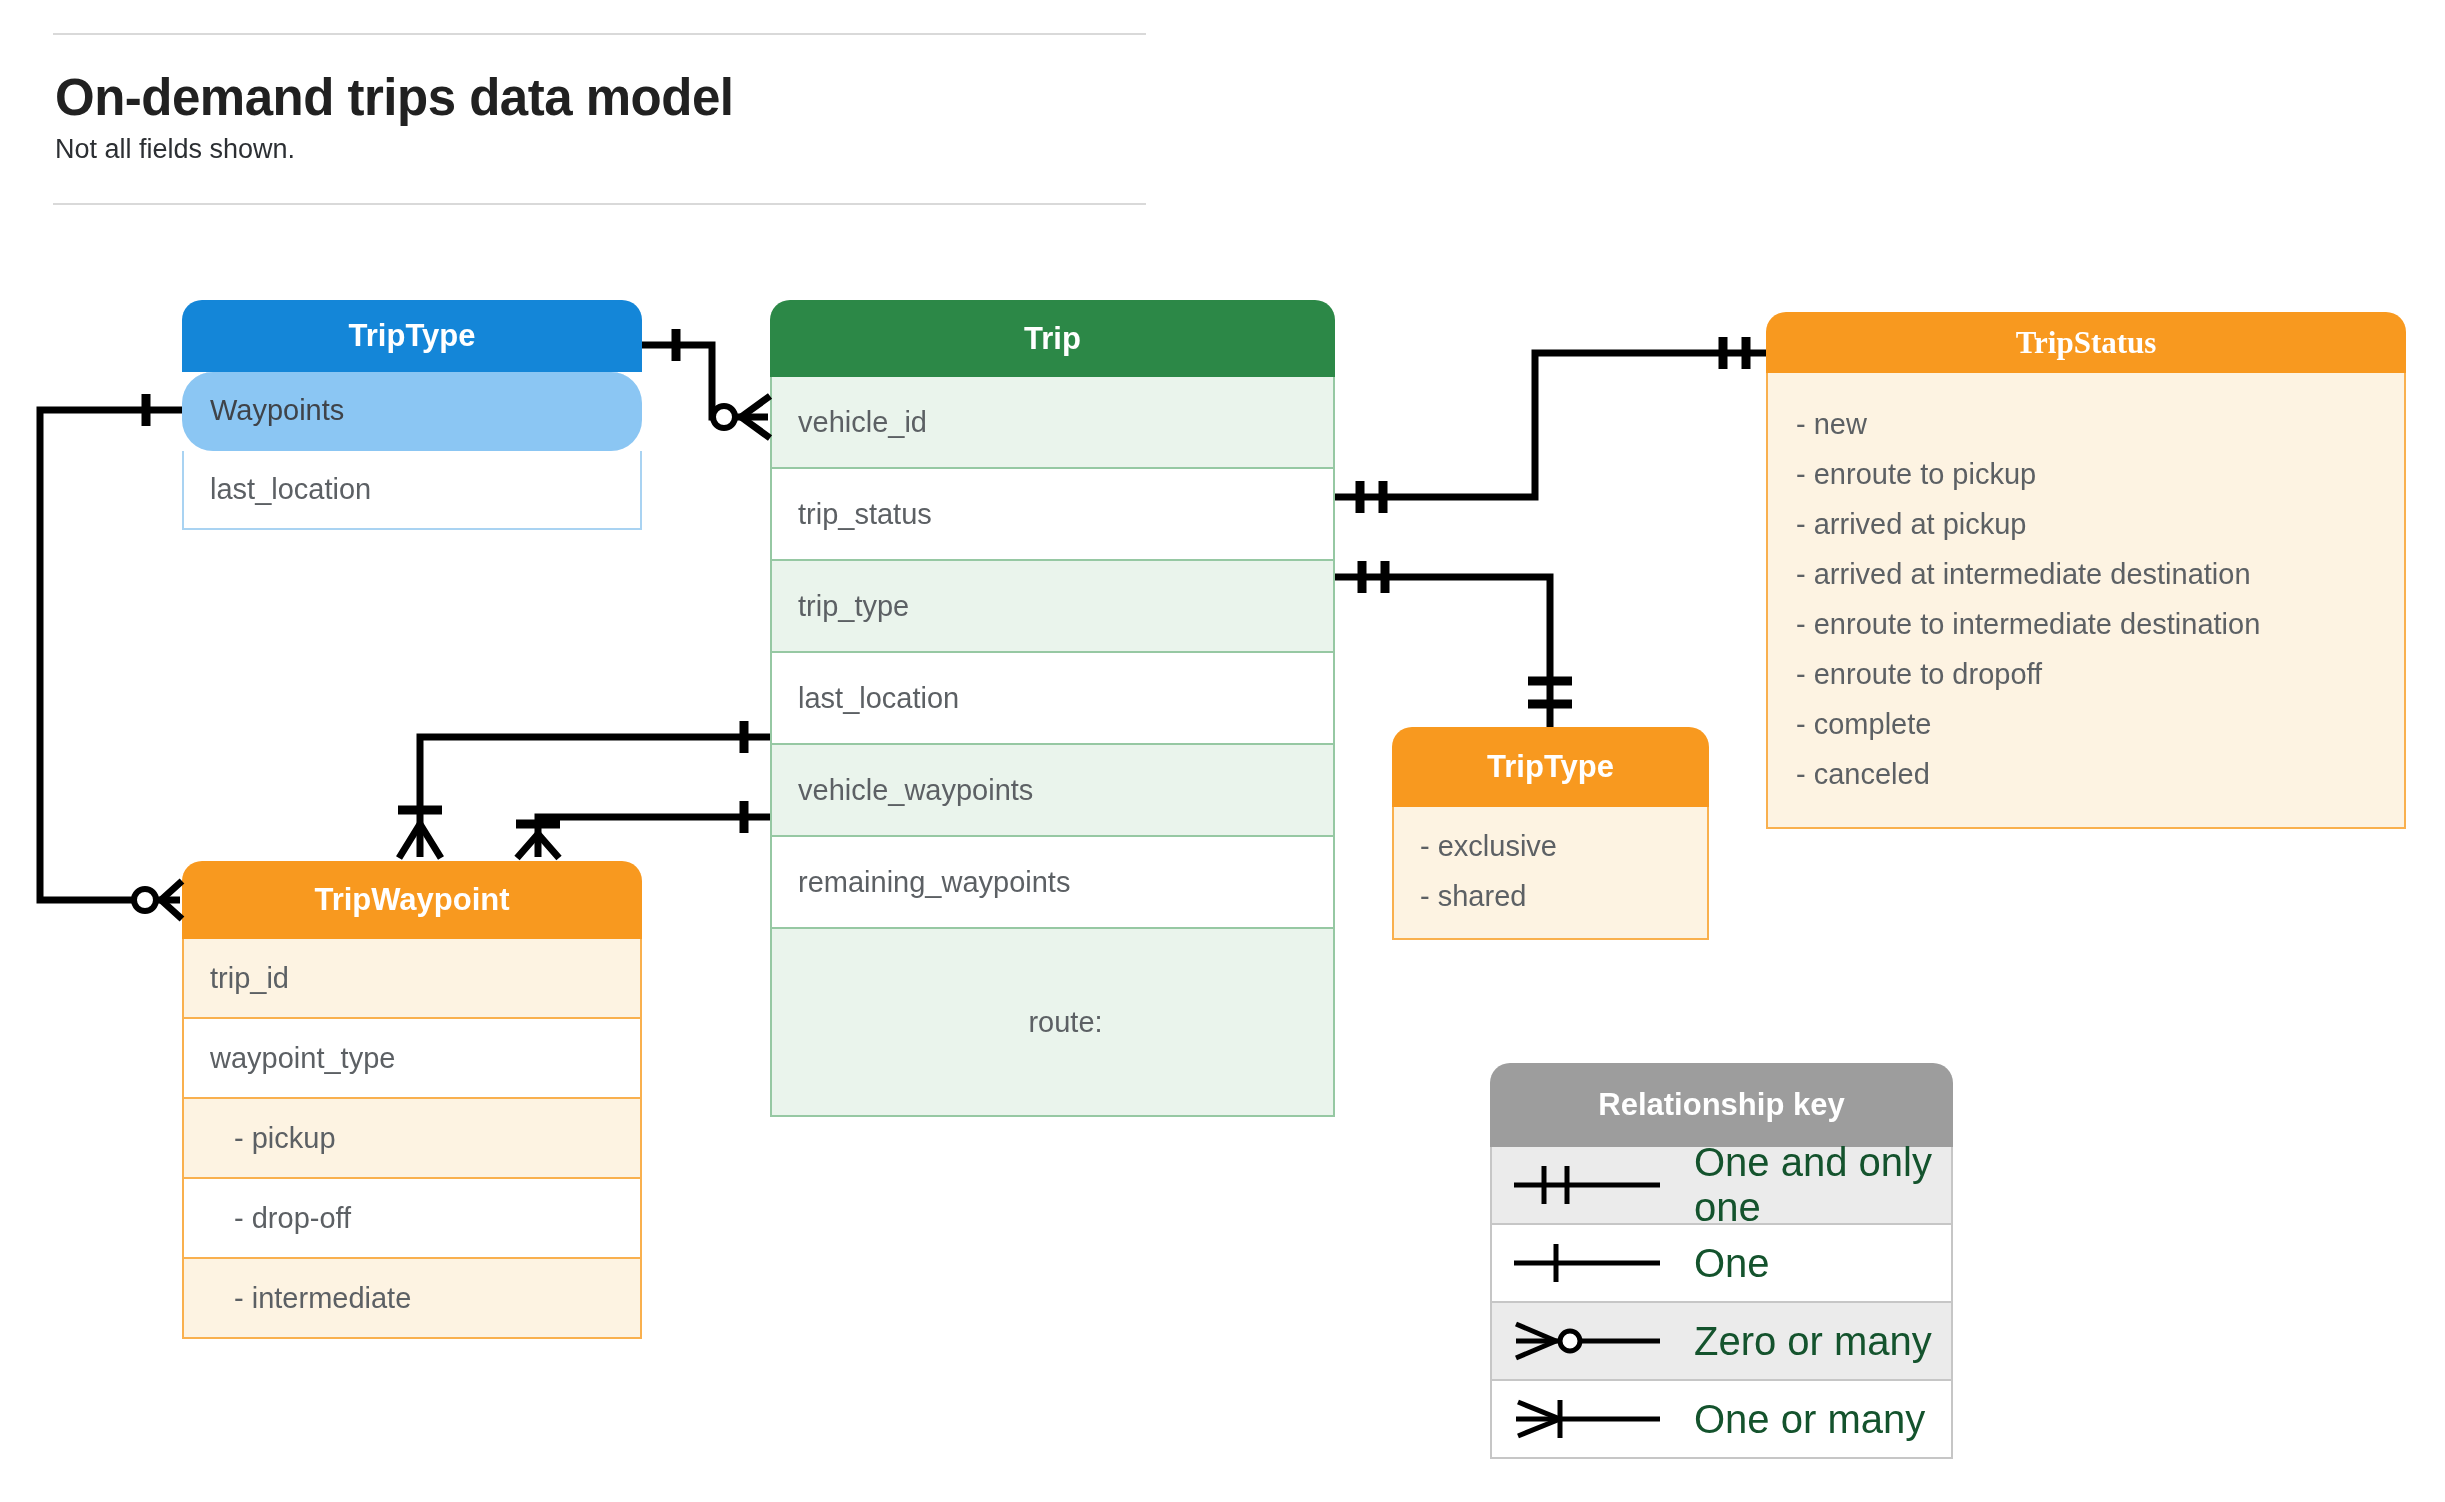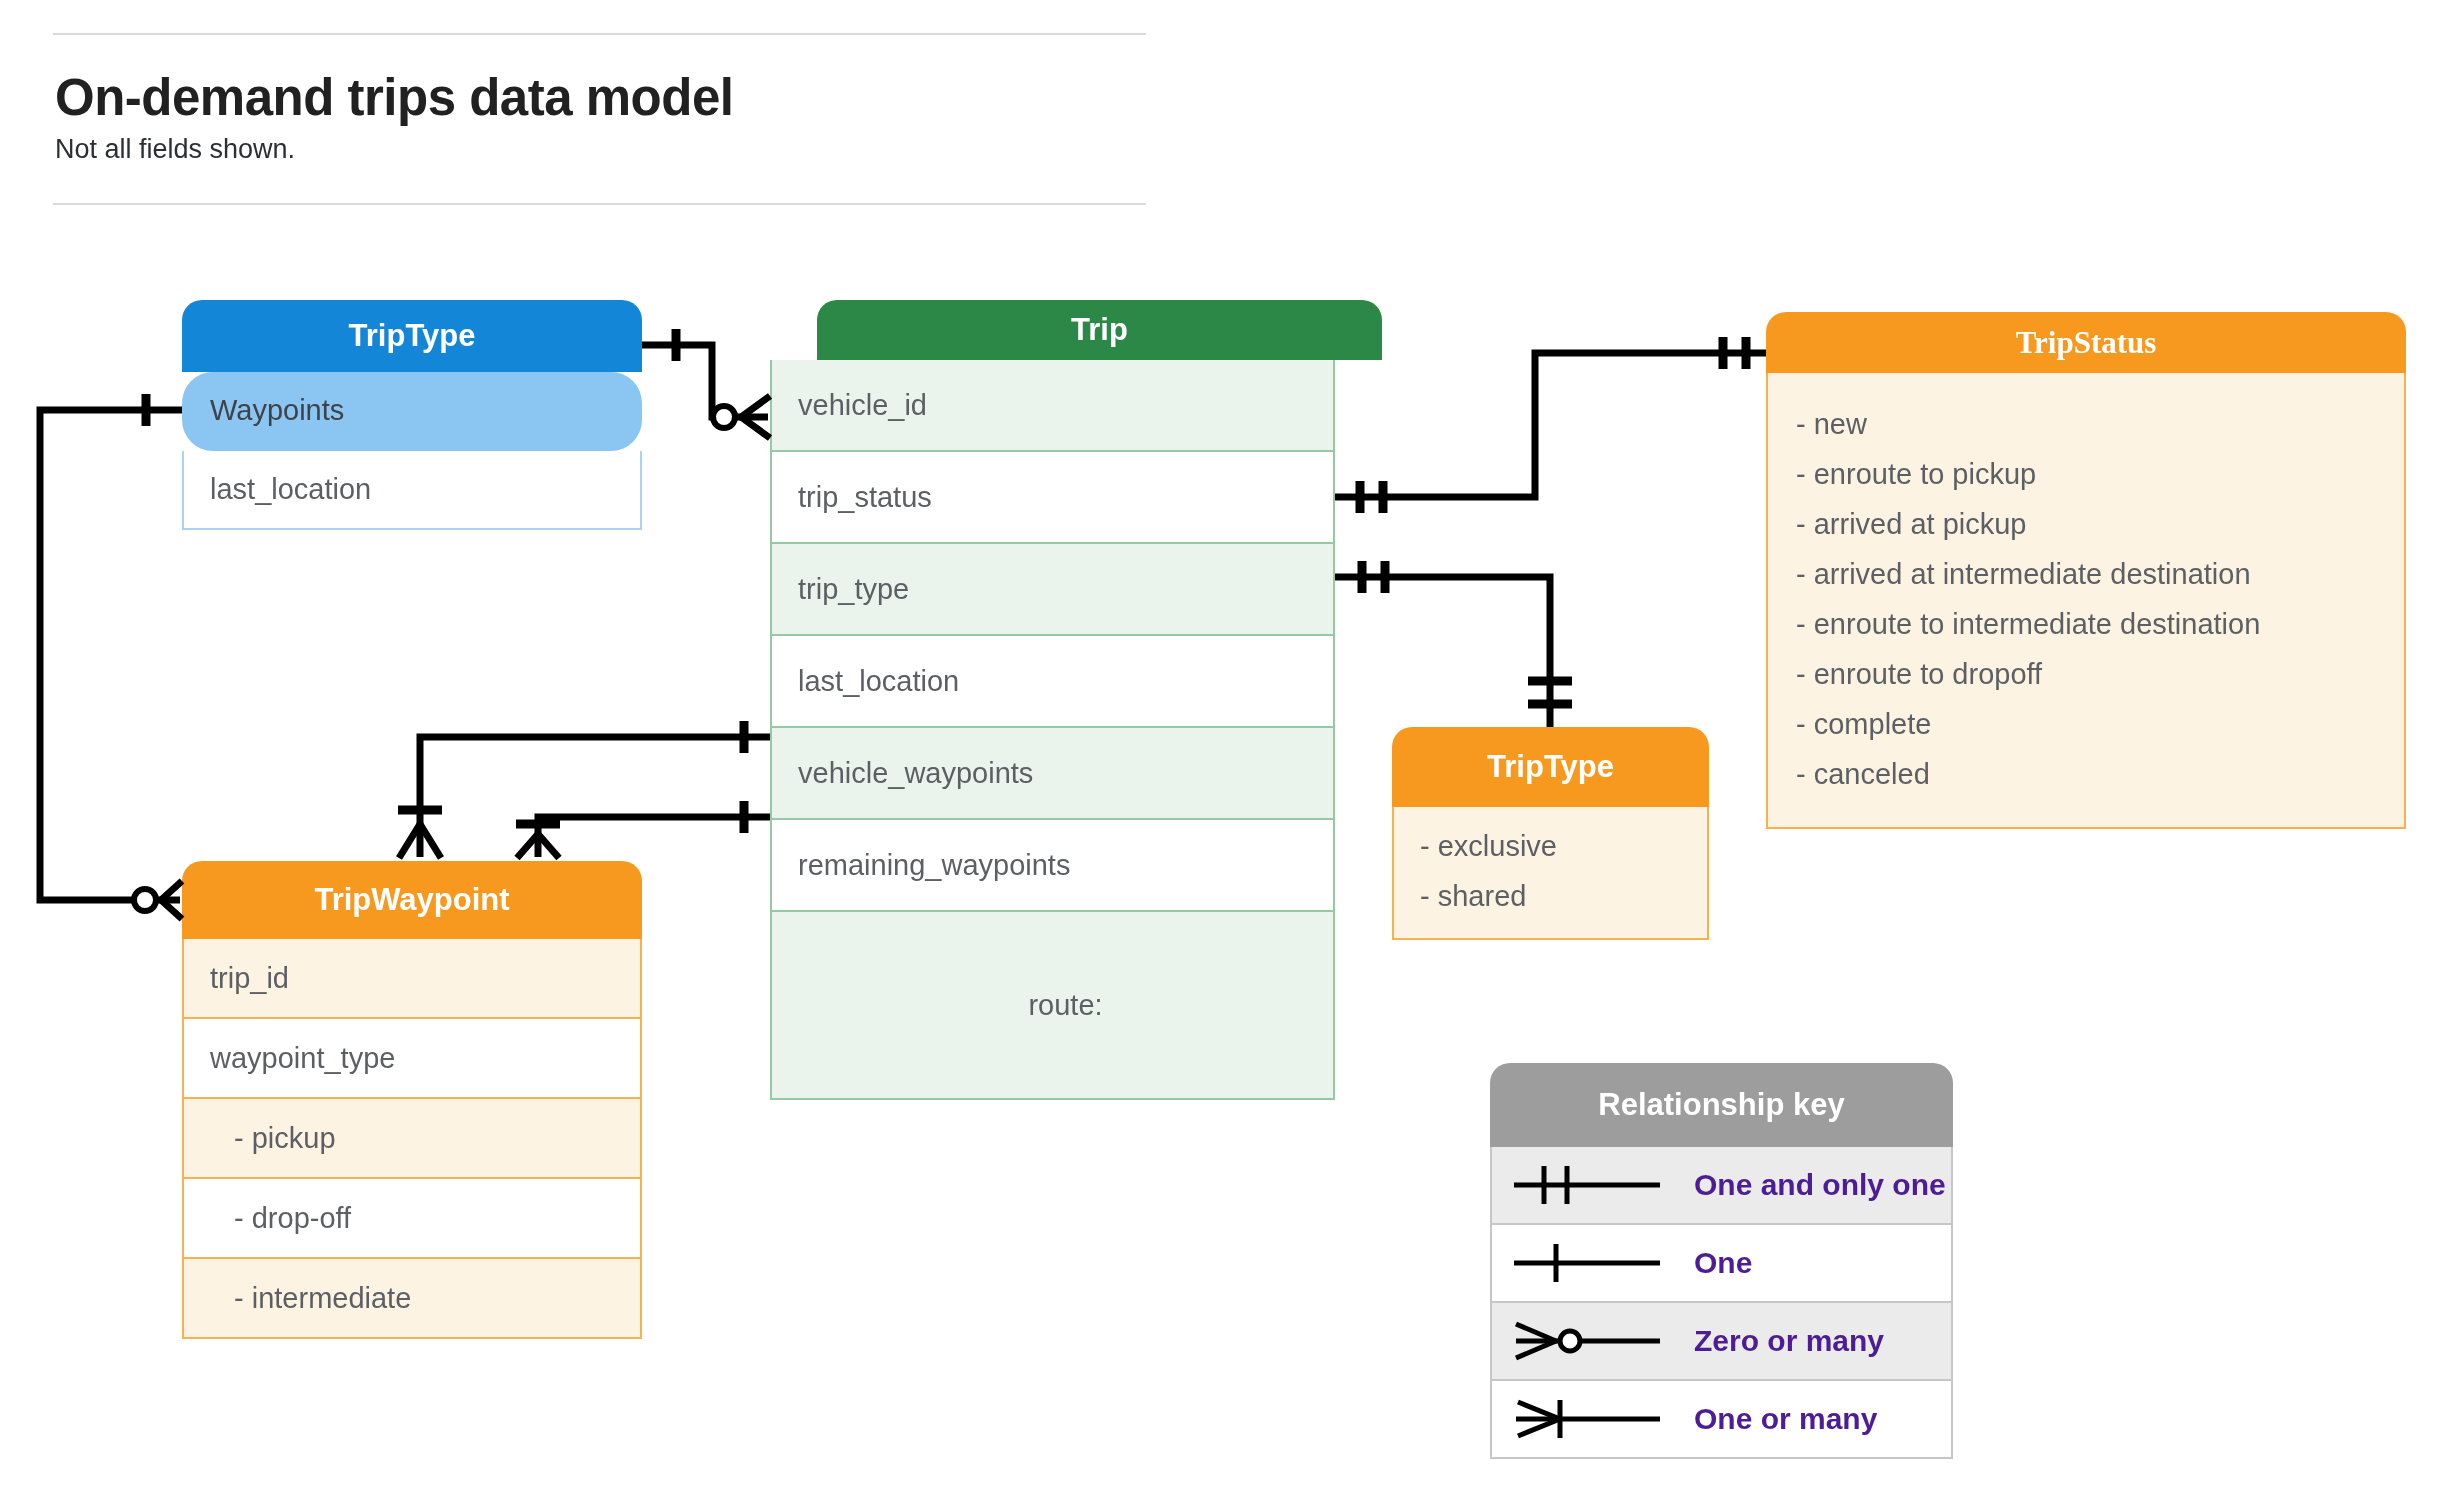--- a/index.html
+++ b/index.html
@@ -28,21 +28,21 @@
     display:flex;align-items:center;padding-left:26px;background:#fff;
   }
   .indent{padding-left:50px;}
   
   .vehicle{left:182px;top:300px;width:460px;}
   .vehicle .ent-header{height:72px;background:var(--blue);}
   .vehicle .ent-row{height:79px;border:2px solid var(--blue-border);border-top:none;}
   .vehicle .row-tint{background:var(--blue-light);border-color:var(--blue-light);color:var(--text-dark);border-radius:31px;}
   
   .trip{left:770px;top:300px;width:565px;}
-  .trip .ent-header{height:60px;background:var(--green);margin-left:47px;}
+  .trip .ent-header{height:77px;background:var(--green);}
   .trip .ent-row{height:92px;border:2px solid var(--green-border);border-top:none;}
   .trip .row-tint{background:var(--green-light);}
   .trip .row-route{height:188px;flex-direction:column;align-items:center;justify-content:center;line-height:56px;}
   
   .orange-ent .ent-header{background:var(--orange);}
   .tripwaypoint{left:182px;top:861px;width:460px;border-radius:19px;}
   .tripwaypoint .ent-header{height:78px;}
   .tripwaypoint .ent-row{height:80px;border:2px solid var(--orange-border);border-top:none;}
   .tripwaypoint .row-tint{background:var(--orange-light);}
   .tripstatus{left:1766px;top:312px;width:640px;}
@@ -55,21 +55,21 @@
   .triptype .enum-item{font-size:29px;color:var(--text);line-height:50px;}
   
   .relkey{left:1490px;top:1063px;width:463px;}
   .relkey .ent-header{height:84px;background:var(--gray);}
   .relkey .key-row{
     box-sizing:border-box;height:78px;border:2px solid var(--gray-border);border-top:none;
     display:flex;align-items:center;background:#fff;
   }
   .relkey .key-row.row-tint{background:var(--gray-light);}
   .key-symbol{margin-left:20px;width:150px;height:60px;flex:0 0 auto;}
-  .key-label{margin-left:32px;font-size:30px;color:#4c1d95;font-weight:bold;}
+  .key-label{margin-left:32px;font-size:40px;color:#14532d;}
   .connectors{position:absolute;left:0;top:0;pointer-events:none;}
   .connectors path,.connectors line{stroke:var(--line);fill:none;}
   .c-line{stroke-width:7px;}
   .c-tick{stroke-width:9px;}
   .c-circle{fill:#fff;stroke:var(--line);stroke-width:6px;}
   .k-stroke{stroke:var(--line);stroke-width:5px;fill:none;}
   .k-circle{fill:#fff;stroke:var(--line);stroke-width:5px;}
 </style>
 </head>
 <body>

